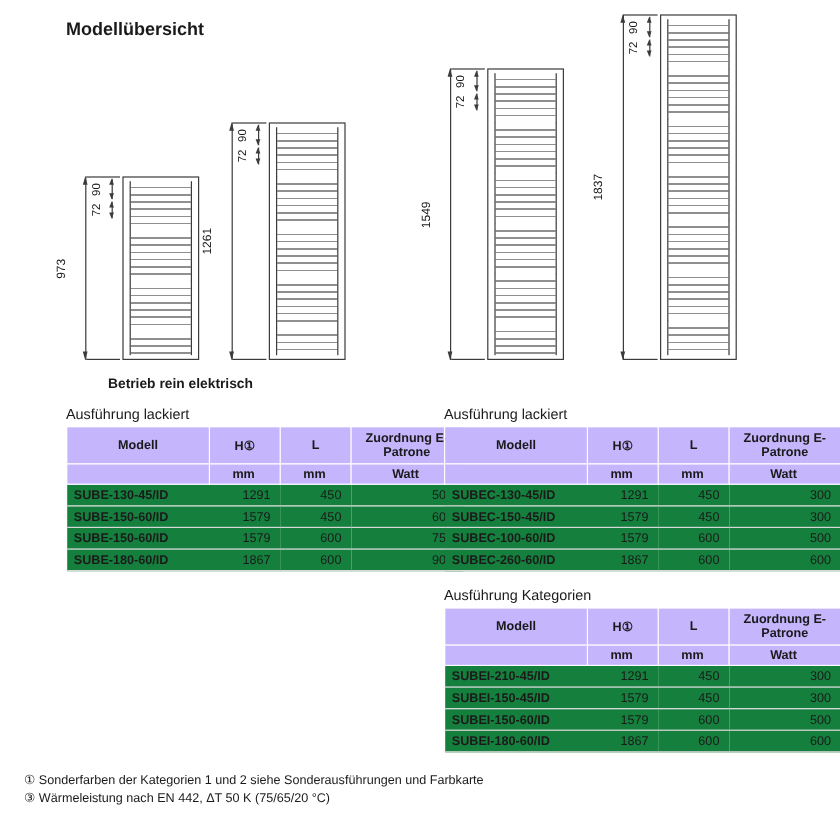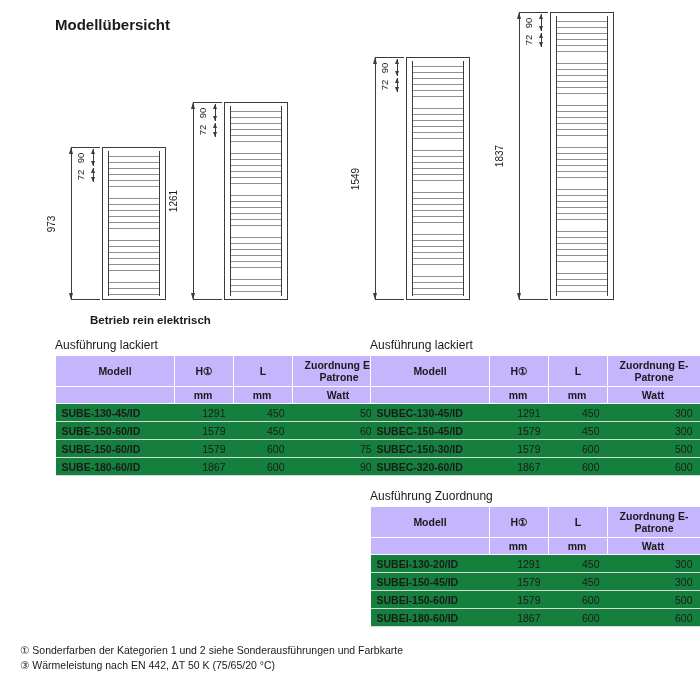--- a/index.html
+++ b/index.html
@@ -180,21 +180,21 @@
     </div>
     <div class="radiator">
         <div class="rungs"></div>
       </div>
   </div>
 
   <div class="section-heading">Betrieb rein elektrisch</div>
 
   <div class="caption cap-lackiert">Ausführung lackiert</div>
   <div class="caption cap-verchromt">Ausführung lackiert</div>
-  <div class="caption cap-edelstahl">Ausführung Zuordnung</div>
+  <div class="caption cap-edelstahl">Ausführung Kategorien</div>
 
   <table class="tbl tbl-lackiert">
     <thead>
       <tr class="hdr">
         <th class="c-model">Modell</th>
         <th class="c-num">H①</th>
         <th class="c-num">L</th>
         <th class="c-z">Zuordnung E-Patrone</th>
       </tr>
       <tr class="units">
@@ -254,27 +254,27 @@
         <td class="num">450</td>
         <td class="num">300</td>
       </tr>
       <tr>
         <td class="model">SUBEC-150-45/ID</td>
         <td class="num">1579</td>
         <td class="num">450</td>
         <td class="num">300</td>
       </tr>
       <tr>
-        <td class="model">SUBEC-150-30/ID</td>
+        <td class="model">SUBEC-100-60/ID</td>
         <td class="num">1579</td>
         <td class="num">600</td>
         <td class="num">500</td>
       </tr>
       <tr>
-        <td class="model">SUBEC-320-60/ID</td>
+        <td class="model">SUBEC-260-60/ID</td>
         <td class="num">1867</td>
         <td class="num">600</td>
         <td class="num">600</td>
       </tr>
     </tbody>
   </table>
 
   <table class="tbl tbl-edelstahl">
     <thead>
       <tr class="hdr">
@@ -285,21 +285,21 @@
       </tr>
       <tr class="units">
         <th></th>
         <th>mm</th>
         <th>mm</th>
         <th>Watt</th>
       </tr>
     </thead>
     <tbody>
       <tr>
-        <td class="model">SUBEI-130-20/ID</td>
+        <td class="model">SUBEI-210-45/ID</td>
         <td class="num">1291</td>
         <td class="num">450</td>
         <td class="num">300</td>
       </tr>
       <tr>
         <td class="model">SUBEI-150-45/ID</td>
         <td class="num">1579</td>
         <td class="num">450</td>
         <td class="num">300</td>
       </tr>

